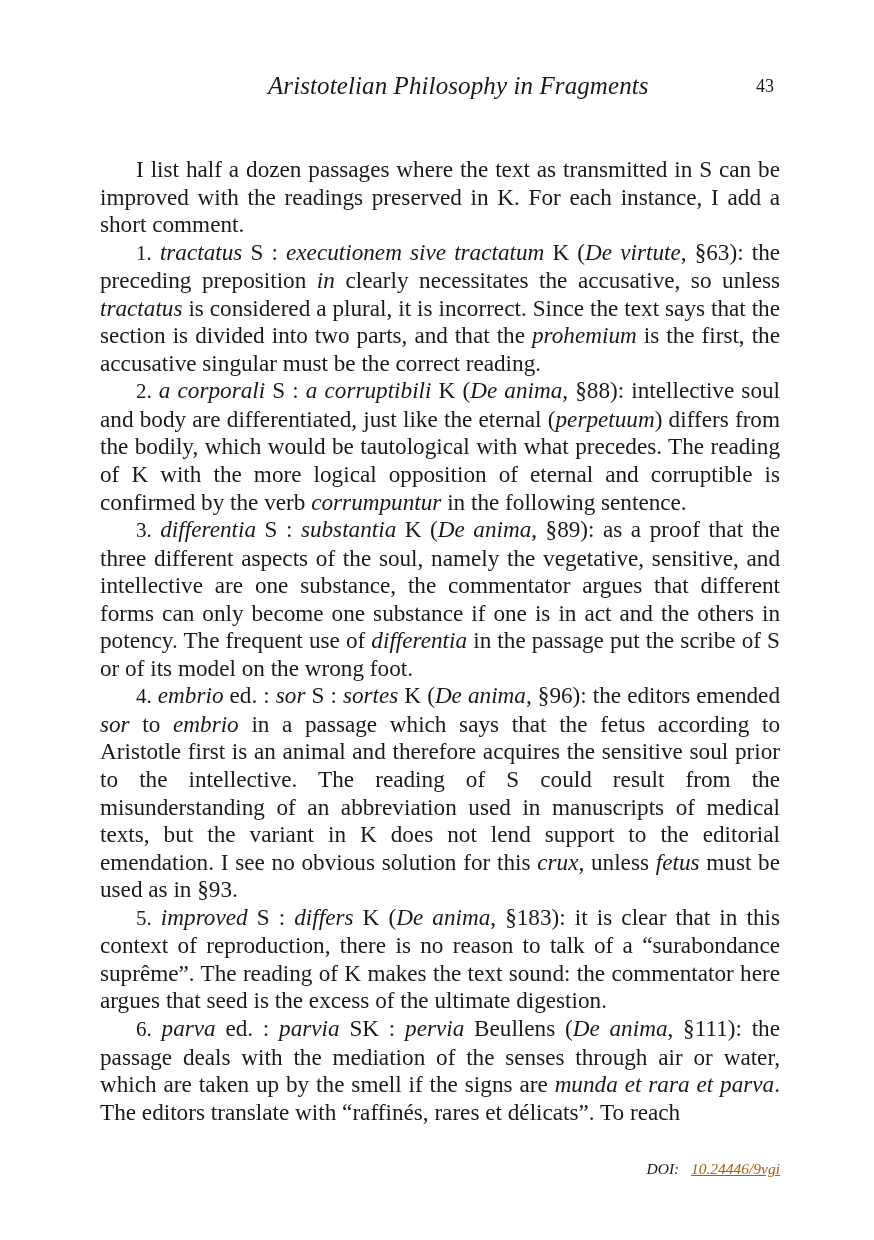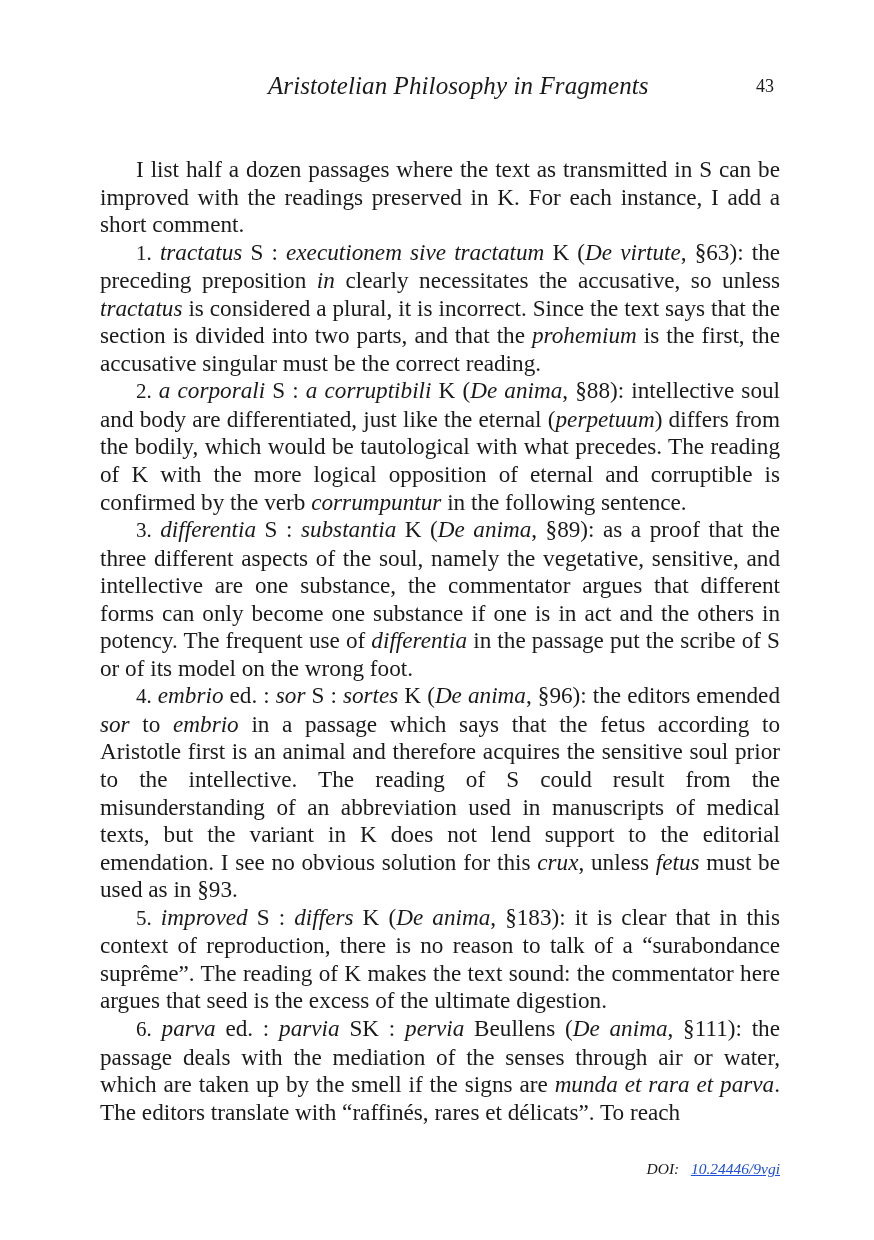--- a/index.html
+++ b/index.html
@@ -72,21 +72,21 @@
     position: absolute;
     left: 100px;
     top: 1160px;
     width: 680px;
     text-align: right;
     font-size: 15.5px;
     font-style: italic;
     color: #1a1a1a;
   }
   .footer-doi .doi-link {
-    color: #1d4ed8;
+    color: #a16207;
     font-style: italic;
   }
   .footer-doi .doi-label {
     font-style: italic;
   }
 </style>
 </head>
 <body>
 
 <div class="page">

